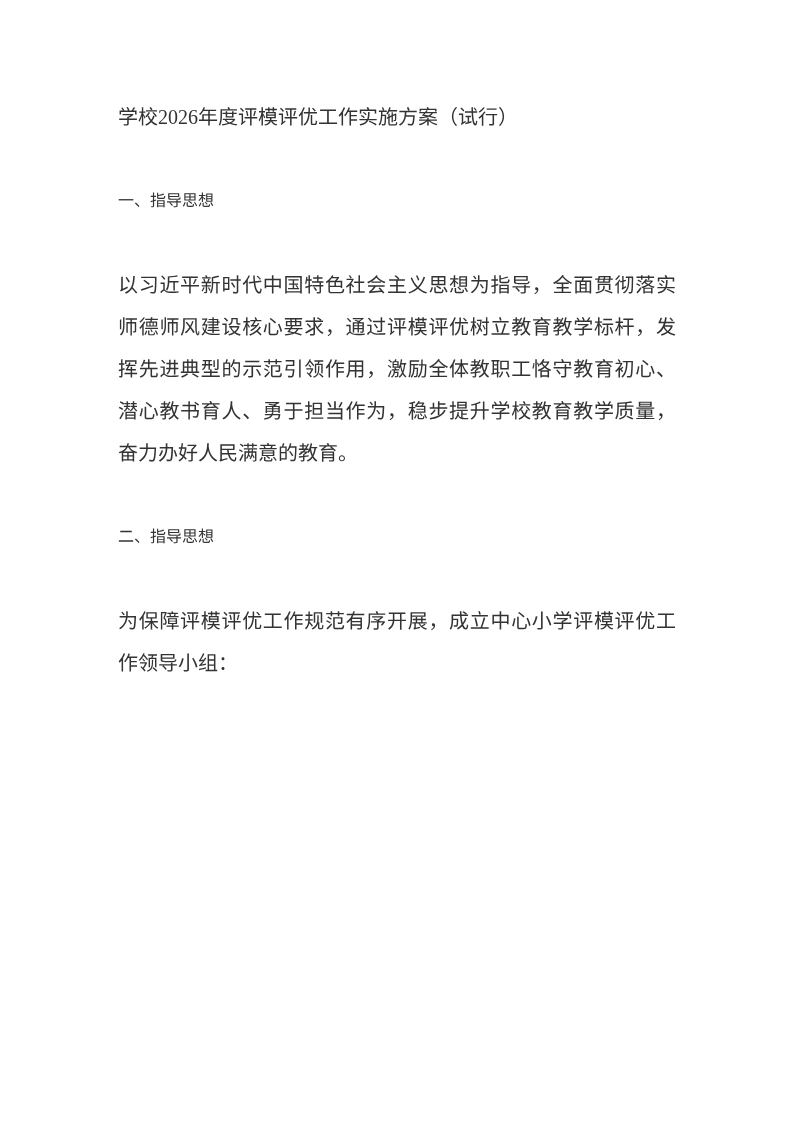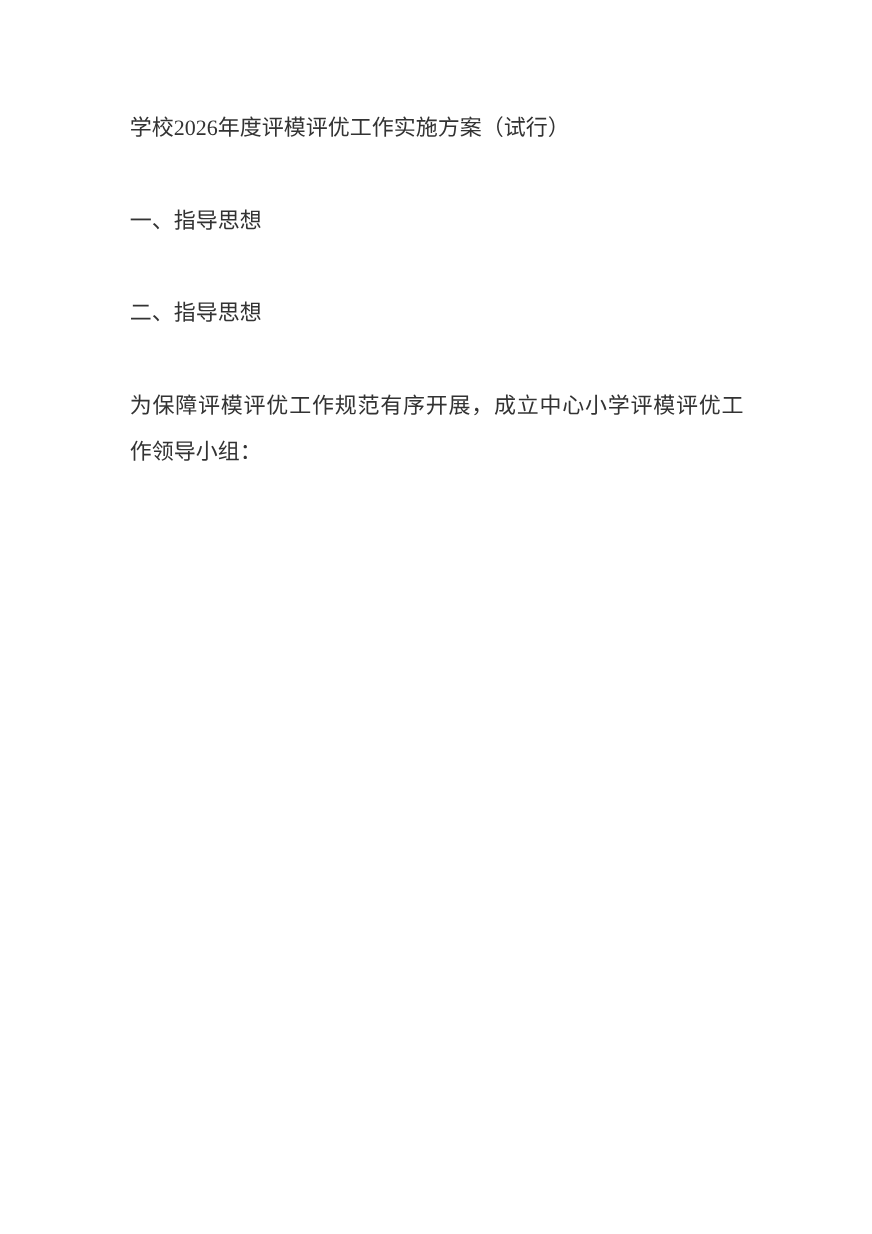--- a/index.html
+++ b/index.html
@@ -32,21 +32,21 @@
     line-height: 42px;
   }
   .doc-title {
     margin: 0 0 42px 0;
     font-size: 20px;
     font-weight: normal;
     text-align: left;
   }
   .doc-heading {
     margin: 0 0 42px 0;
-    font-size: 20px;
+    font-size: 16px;
     font-weight: normal;
     text-align: left;
   }
   .doc-para {
     margin: 0 0 42px 0;
     text-align: justify;
     text-justify: inter-ideograph;
   }
   .doc-para:last-child {
     margin-bottom: 0;
@@ -56,20 +56,21 @@
 <body>
 
 <div class="page">
   <div class="content">
 
     <h1 class="doc-title">学校2026年度评模评优工作实施方案（试行）</h1>
 
 
     <h2 class="doc-heading">一、指导思想</h2>
 
+    <p class="doc-para">以习近平新时代中国特色社会主义思想为指导，全面贯彻落实师德师风建设核心要求，通过评模评优树立教育教学标杆，发挥先进典型的示范引领作用，激励全体教职工恪守教育初心、潜心教书育人、勇于担当作为，稳步提升学校教育教学质量，奋力办好人民满意的教育。</p>
 
     <h2 class="doc-heading">二、指导思想</h2>
 
     <p class="doc-para">为保障评模评优工作规范有序开展，成立中心小学评模评优工作领导小组：</p>
 
 
   </div>
 </div>
 
 </body></html>

